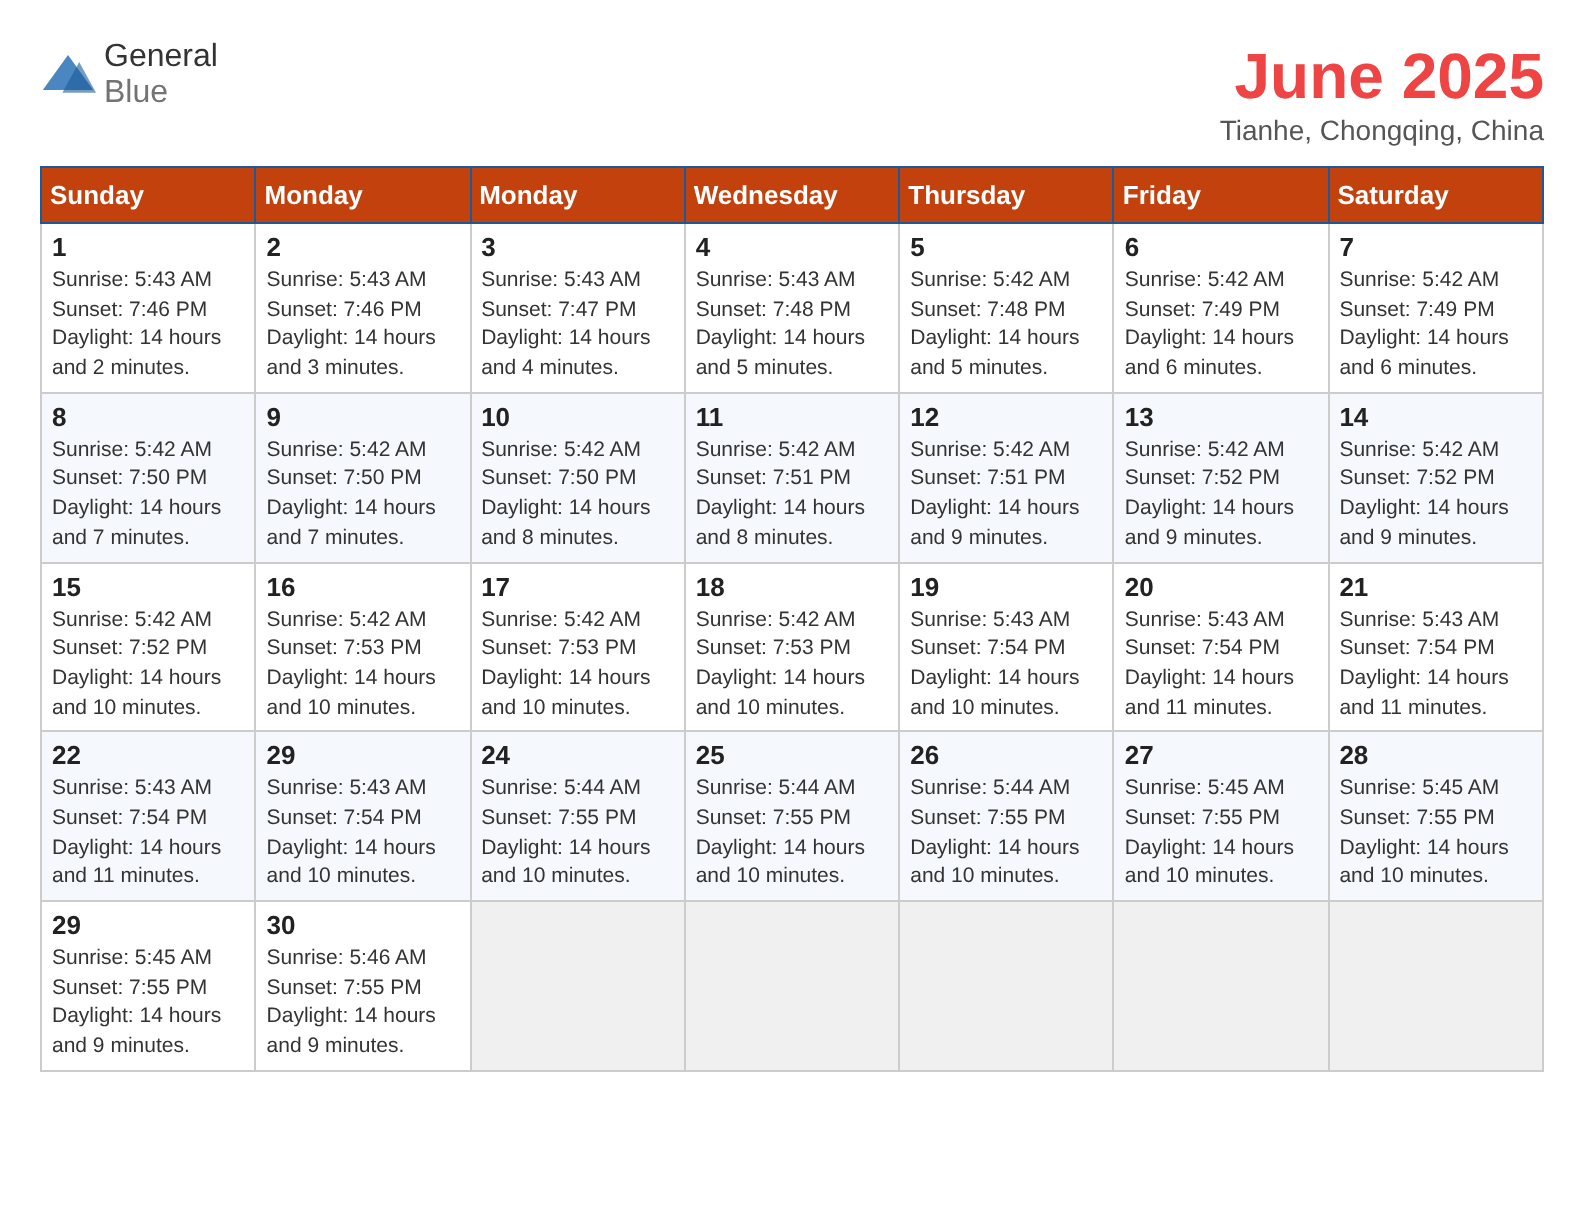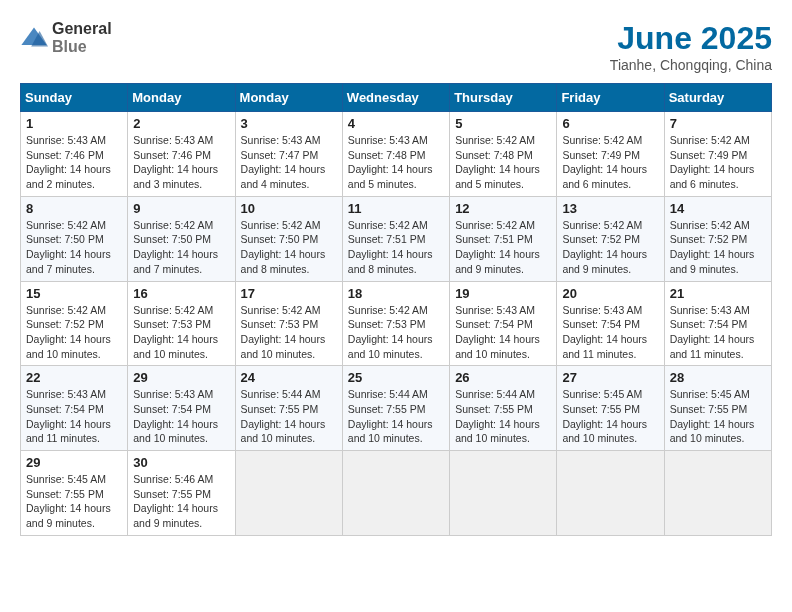--- a/index.html
+++ b/index.html
@@ -17,49 +17,49 @@
       margin-bottom: 10px;
     }
     .logo {
       display: flex;
       align-items: center;
       gap: 4px;
     }
     .logo-text {
       display: flex;
       flex-direction: column;
-      font-weight: bold;
+      font-weight: normal;
       font-size: 16px;
       line-height: 1.1;
     }
     .logo-general { color: #333; }
     .logo-blue { color: #737373; }
     .logo-icon {
       width: 28px;
       height: 28px;
     }
     .title-area {
       text-align: right;
     }
     .calendar-title {
       font-size: 32px;
       font-weight: bold;
-      color: #0369a1;
+      color: #ef4444;
     }
     .calendar-subtitle {
       font-size: 14px;
       color: #555;
     }
     table {
       width: 100%;
       border-collapse: collapse;
       font-size: 11px;
     }
     thead tr th {
-      background-color: #0369a1;
+      background-color: #c2410c;
       color: #fff;
       padding: 6px 4px;
       text-align: left;
       font-size: 13px;
       font-weight: bold;
       border: 1px solid #1a5a9a;
       margin-left: 24px;
     }
     tbody tr td {
       border: 1px solid #ccc;

